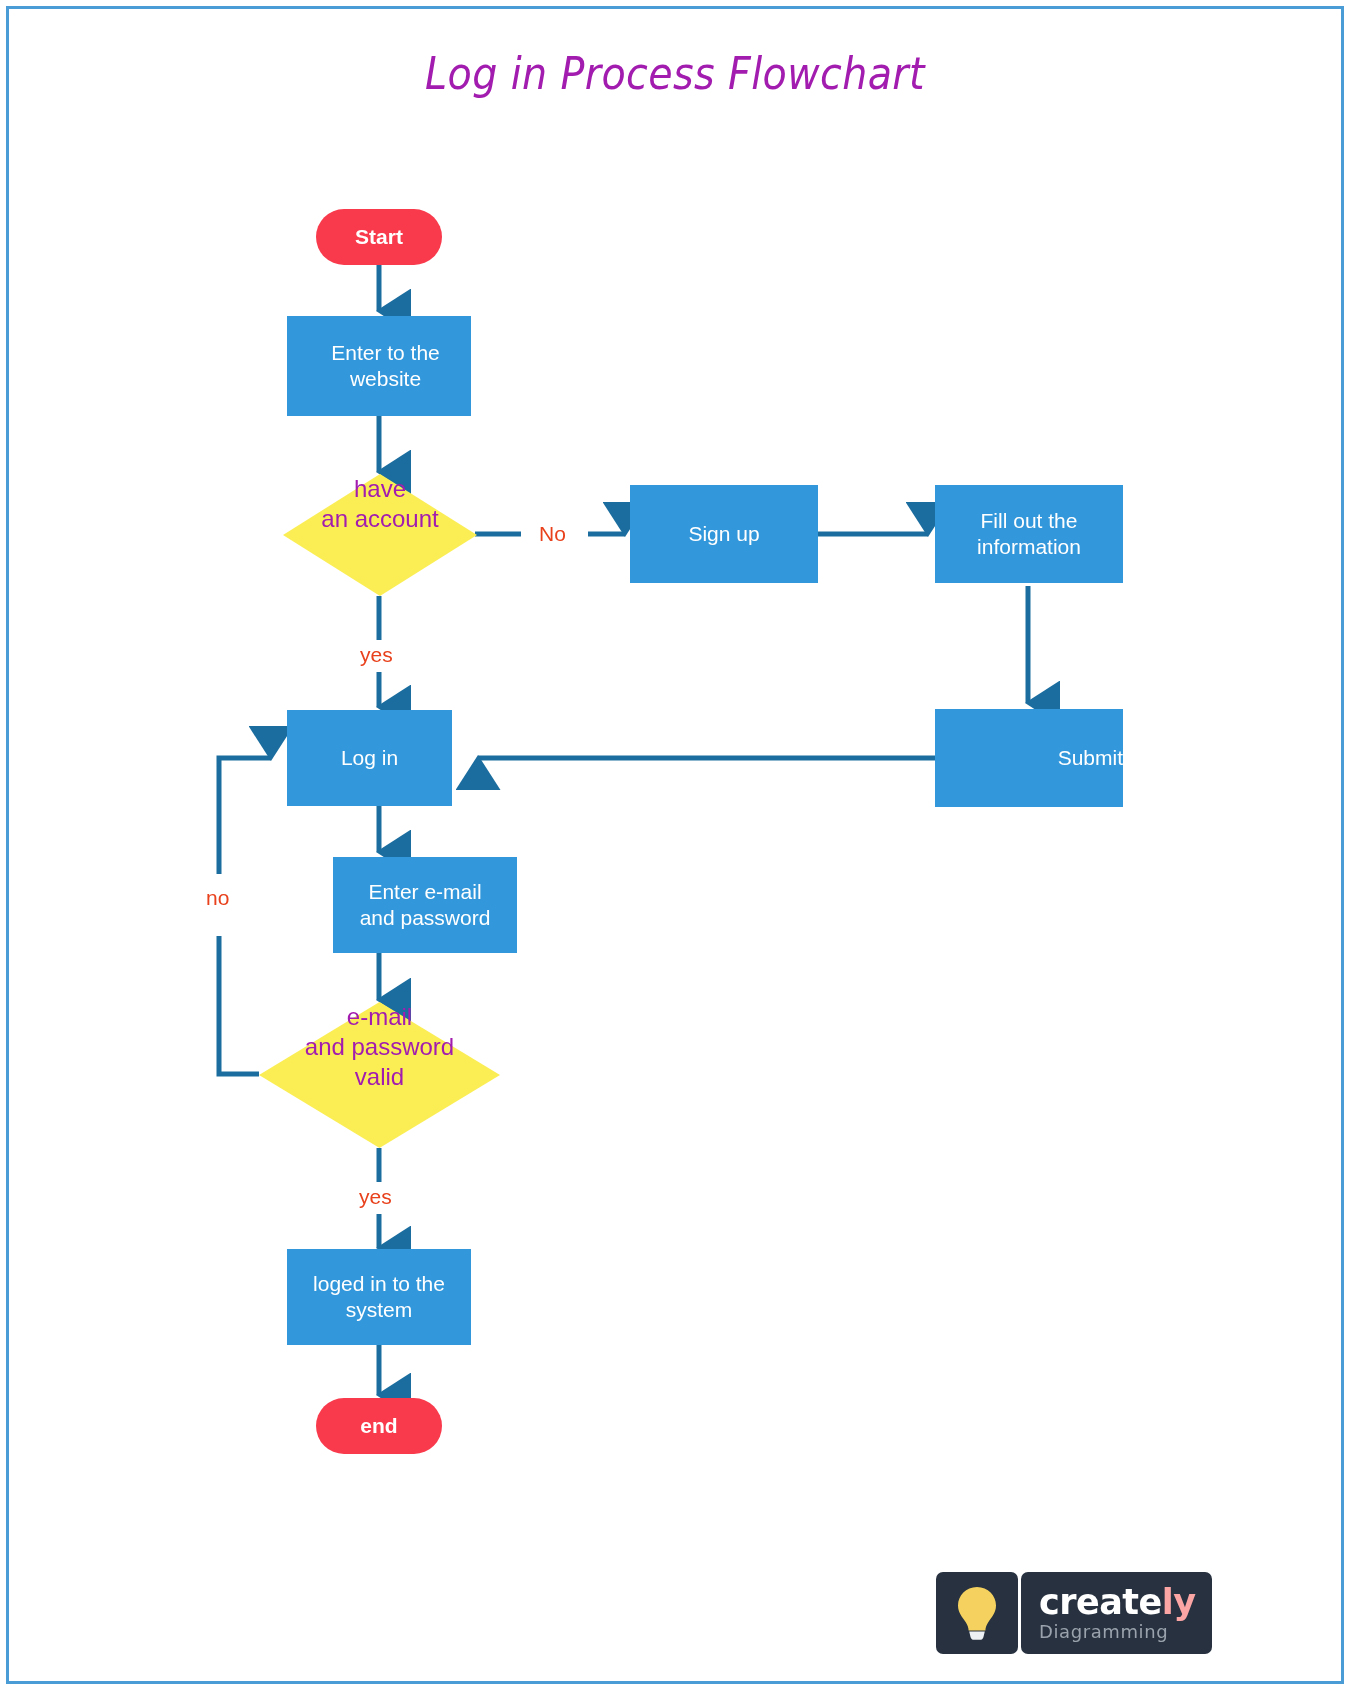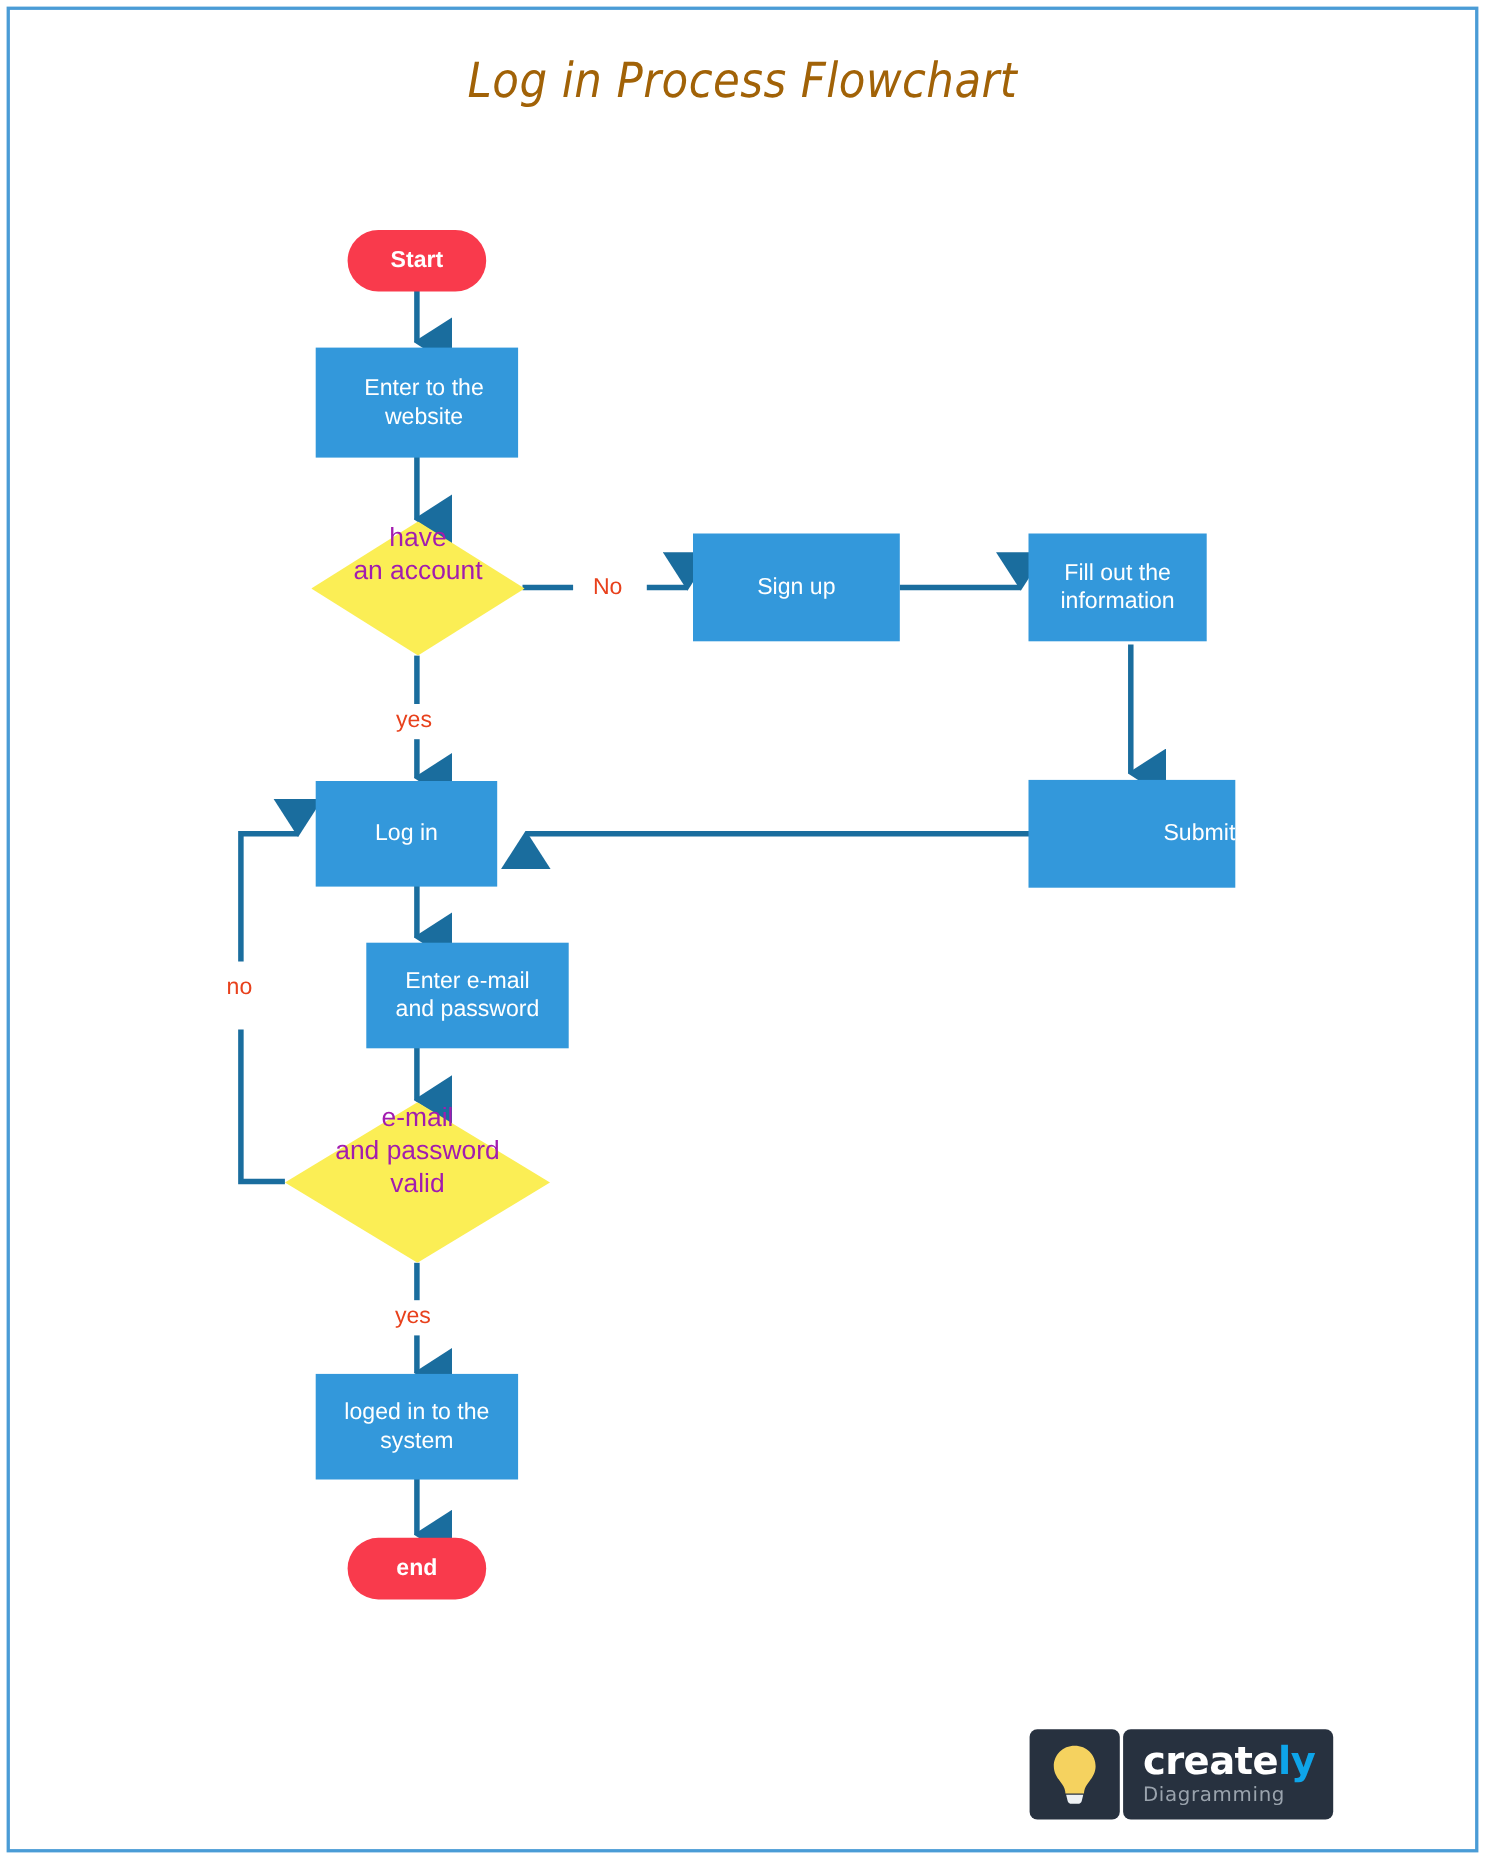--- a/index.html
+++ b/index.html
@@ -31,21 +31,21 @@
   #title {
     position: absolute;
     left: 0;
     top: 48px;
     width: 1350px;
     text-align: center;
     font-family: "DejaVu Sans Condensed", "Liberation Sans Narrow", "Liberation Sans", sans-serif;
     font-size: 44px;
     font-style: italic;
     font-weight: 400;
-    color: #a16207;
+    color: #a21caf;
     letter-spacing: 0.4px;
   }
   
   #connectors {
     position: absolute;
     left: 0;
     top: 0;
     width: 1350px;
     height: 1690px;
   }
@@ -132,21 +132,21 @@
     justify-content: center;
   }
   #logo-wordmark {
     font-family: "DejaVu Sans", sans-serif;
     font-size: 35px;
     font-weight: 700;
     line-height: 1;
     letter-spacing: -0.5px;
     color: #ffffff;
   }
-  #logo-wordmark .accent { color: #0ea5e9; }
+  #logo-wordmark .accent { color: #fca5a5; }
   #logo-tagline {
     font-family: "DejaVu Sans", sans-serif;
     font-size: 18px;
     color: #9aa3ad;
     letter-spacing: 0.6px;
     margin-top: 1px;
   }
 </style>
 </head>
 <body>
@@ -219,21 +219,21 @@
         <span>have</span><br>
         <span>an account</span>
       </span>
     </div>
   </div>
 
   <div class="node process" style="left:630px; top:485px; width:188px; height:98px;">
     <span class="lbl">Sign up</span>
   </div>
 
-  <div class="node process" style="left:935px; top:485px; width:162px; height:98px;">
+  <div class="node process" style="left:935px; top:485px; width:188px; height:98px;">
     <span class="lbl">
       <span>Fill out the</span><br>
       <span>information</span>
     </span>
   </div>
 
   <div class="node process" style="left:935px; top:709px; width:188px; height:98px;text-align:right;">
     <span class="lbl">Submit</span>
   </div>
 

